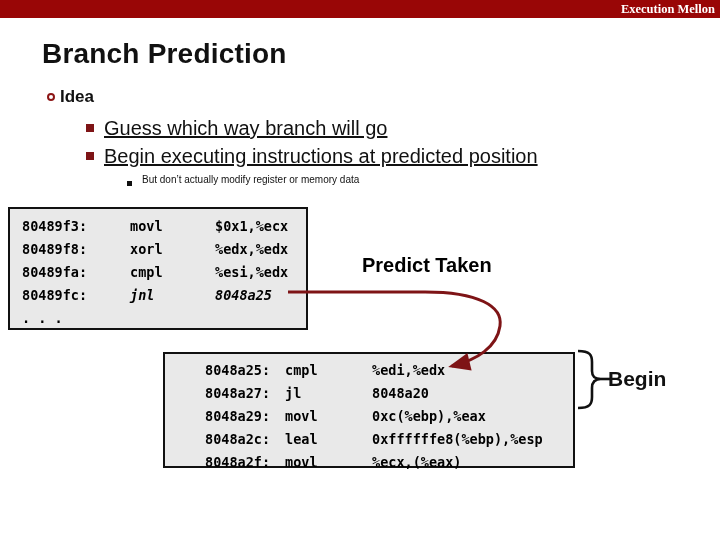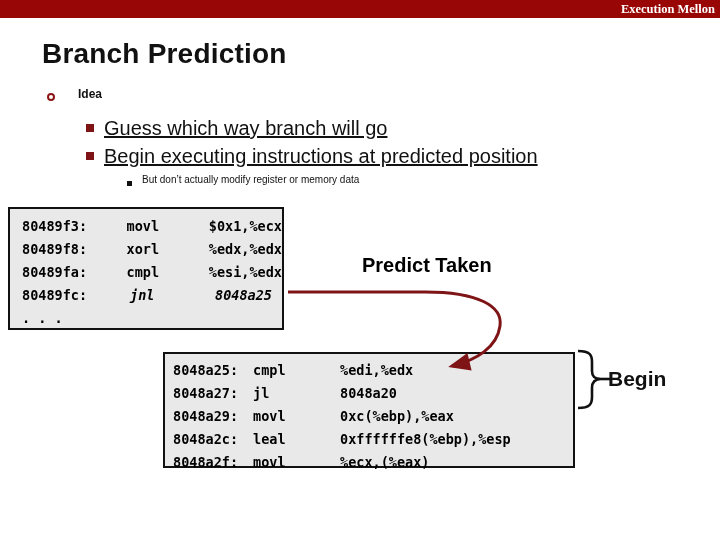--- a/index.html
+++ b/index.html
@@ -9,37 +9,37 @@
 
   .topbar{position:absolute;left:0;top:0;width:720px;height:18px;background:#990606;
           display:flex;align-items:center;justify-content:flex-end;}
   .brand{color:#ffffff;font-family:"Liberation Serif",serif;font-weight:bold;
          font-size:12.5px;padding-right:5px;line-height:18px;}
 
   .title{position:absolute;left:42px;top:38px;font-size:28px;font-weight:bold;letter-spacing:0.2px;}
 
   .bullet-circle{position:absolute;left:47px;top:93px;width:8px;height:8px;
                  border:2.5px solid #8C1515;border-radius:50%;background:#fff;}
-  .idea{position:absolute;left:78px;top:87px;font-size:12px;font-weight:bold;}
+  .idea{position:absolute;left:60px;top:87px;font-size:17px;font-weight:bold;}
 
   .sq{position:absolute;width:8px;height:8px;background:#7E1416;}
   .sq1{left:86px;top:124px;} .sq2{left:86px;top:152px;}
   .sub-text{position:absolute;left:104px;font-size:20px;text-decoration:underline;}
   .sub1{top:117px;} .sub2{top:145px;}
   .sq3{position:absolute;left:127px;top:181px;width:5px;height:5px;background:#111;}
   .sub3{position:absolute;left:142px;top:174px;font-size:10px;}
 
   .codebox{position:absolute;background:#E9E9E9;border:2px solid #111;
            font-family:"DejaVu Sans Mono",monospace;font-weight:bold;font-size:13.5px;color:#000;}
-  #box1{left:8px;top:207px;width:276px;height:123px;padding-top:6px;}
+  #box1{left:8px;top:207px;width:300px;height:123px;padding-top:6px;}
   #box2{left:163px;top:352px;width:412px;height:116px;padding-top:5px;}
   .code-line{display:flex;height:23px;line-height:23px;white-space:pre;}
   #box1 .code-line{padding-left:12px;}
   #box1 .addr{width:108px;} #box1 .mnem{width:85px;}
-  #box2 .code-line{padding-left:8px;}
+  #box2 .code-line{padding-left:8px;margin-left:32px;}
   #box2 .addr{width:80px;} #box2 .mnem{width:87px;}
   .it{font-style:italic;}
 
   .predict{position:absolute;left:362px;top:254px;font-size:20px;font-weight:bold;color:#000000;}
   .begin{position:absolute;left:608px;top:365px;font-size:21px;font-weight:bold;line-height:27px;}
 
   svg.overlay{position:absolute;left:0;top:0;width:720px;height:540px;pointer-events:none;}
 </style>
 </head>
 <body>

